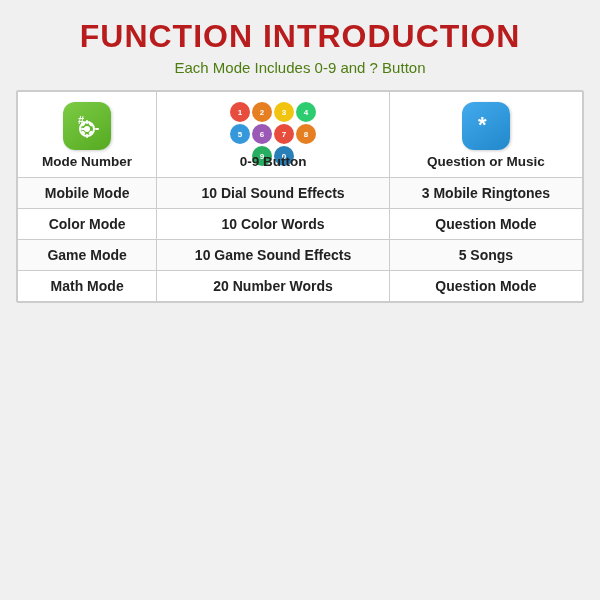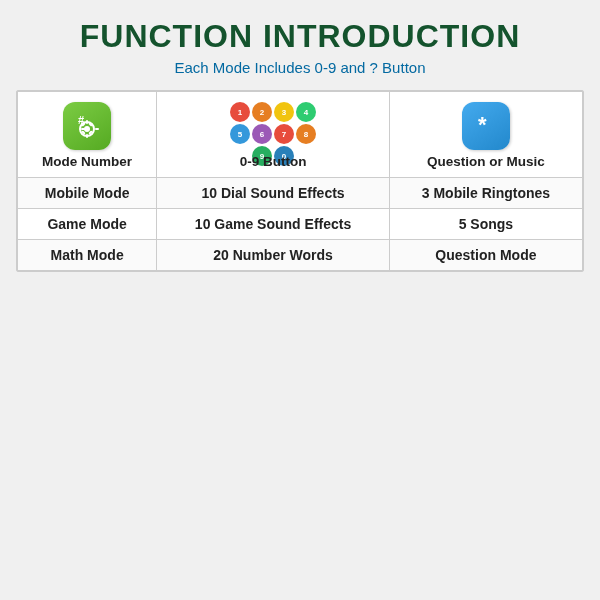--- a/index.html
+++ b/index.html
@@ -12,28 +12,28 @@
       display: flex;
       flex-direction: column;
       align-items: center;
       padding: 18px 16px 16px;
     }
 
     .page-title {
       font-size: 32px;
       font-weight: 900;
       letter-spacing: 1px;
-      color: #14532d;
+      color: #b91c1c;
       text-align: center;
       margin-bottom: 4px;
     }
 
     .subtitle {
       font-size: 15px;
-      color: #0369a1;
+      color: #4d7c0f;
       text-align: center;
       margin-bottom: 14px;
     }
 
     .table-wrapper {
       background: #fff;
       border: 1px solid #ccc;
       width: 100%;
       border-radius: 2px;
     }
@@ -189,20 +189,25 @@
         </th>
       </tr>
     </thead>
     <tbody id="table-body">
     <tr>
           <td>Mobile Mode</td>
           <td>10 Dial Sound Effects</td>
           <td>3 Mobile Ringtones</td>
         </tr>
         <tr>
+          <td>Color Mode</td>
+          <td>10 Color Words</td>
+          <td>Question Mode</td>
+        </tr>
+        <tr>
           <td>Game Mode</td>
           <td>10 Game Sound Effects</td>
           <td>5 Songs</td>
         </tr>
         <tr>
           <td>Math Mode</td>
           <td>20 Number Words</td>
           <td>Question Mode</td>
         </tr>
       </tbody>

